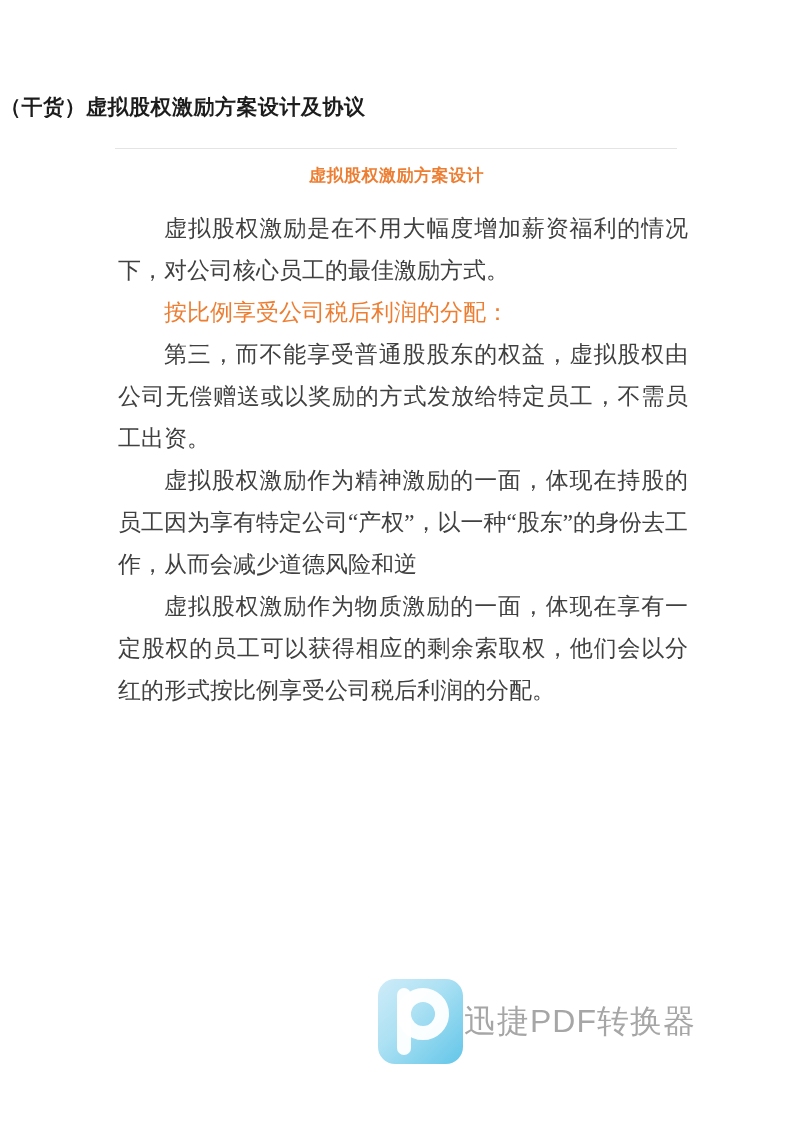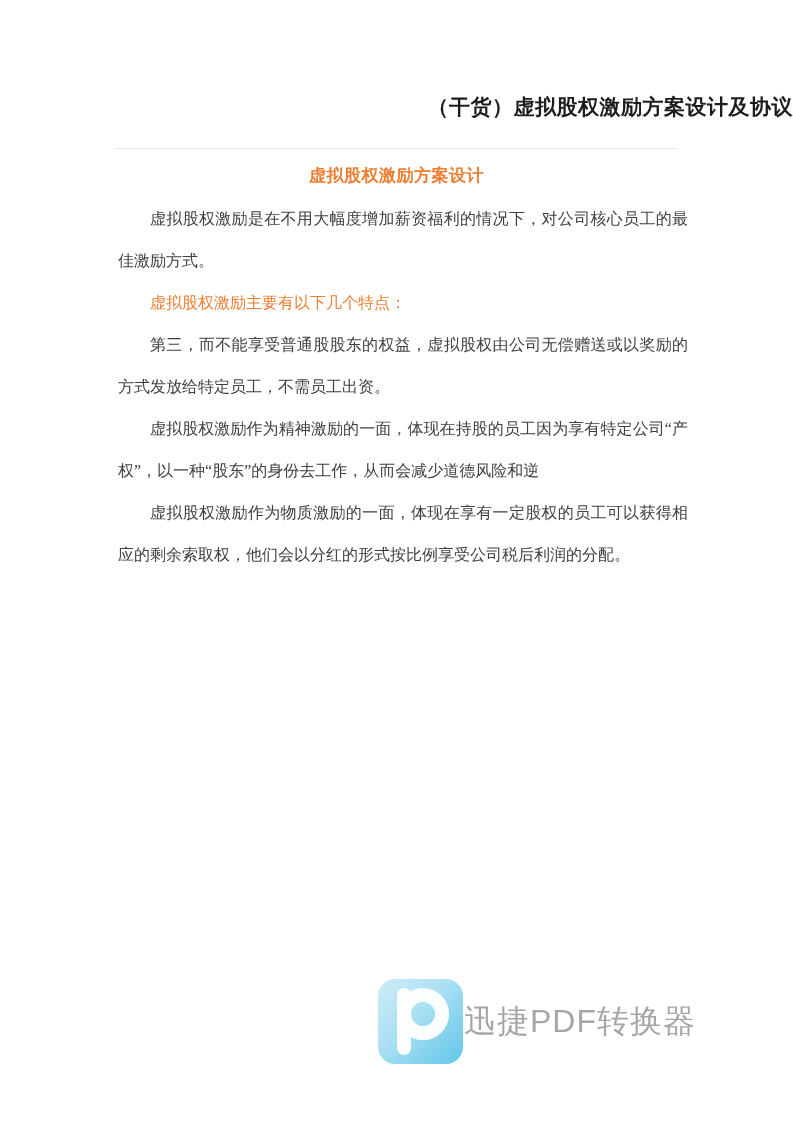--- a/index.html
+++ b/index.html
@@ -14,21 +14,21 @@
     height: 1122px;
     background: #ffffff;
     overflow: hidden;
   }
   .title {
     position: absolute;
     top: 93px;
     left: 0;
     right: 0;
     margin: 0;
-    text-align: right;
+    text-align: left;
     font-family: Liberation Serif, serif;
     font-size: 21px;
     font-weight: bold;
     color: #1c1c1c;
     letter-spacing: 0.5px;
   }
   .divider {
     position: absolute;
     top: 148px;
     left: 115px;
@@ -44,24 +44,24 @@
     margin: 0;
     text-align: center;
     font-family: Liberation Serif, serif;
     font-size: 17px;
     font-weight: bold;
     color: #ed7d31;
     letter-spacing: 0.5px;
   }
   .body-text {
     position: absolute;
-    top: 198px;
+    top: 208px;
     left: 118px;
     width: 570px;
-    font-size: 16px;
+    font-size: 23px;
     line-height: 42px;
     color: #404040;
     text-align: justify;
   }
   .para {
     margin: 0;
     text-indent: 2em;
   }
   .para.orange-heading {
     color: #ed7d31;
@@ -108,21 +108,21 @@
 <div class="page">
 
   <h1 class="title">（干货）虚拟股权激励方案设计及协议</h1>
 
   <div class="divider"></div>
 
   <h2 class="subtitle">虚拟股权激励方案设计</h2>
 
   <div class="body-text">
     <p class="para">虚拟股权激励是在不用大幅度增加薪资福利的情况下，对公司核心员工的最佳激励方式。</p>
-    <p class="para orange-heading">虚拟股权激励主要有以下几个特点：</p>
+    <p class="para orange-heading">按比例享受公司税后利润的分配：</p>
     <p class="para">第三，而不能享受普通股股东的权益，虚拟股权由公司无偿赠送或以奖励的方式发放给特定员工，不需员工出资。</p>
     <p class="para">虚拟股权激励作为精神激励的一面，体现在持股的员工因为享有特定公司“产权”，以一种“股东”的身份去工作，从而会减少道德风险和逆</p>
     <p class="para">虚拟股权激励作为物质激励的一面，体现在享有一定股权的员工可以获得相应的剩余索取权，他们会以分红的形式按比例享受公司税后利润的分配。</p>
   </div>
 
   <div class="watermark">
     <div class="wm-logo">
       <svg width="85" height="85" viewBox="0 0 85 85">
         <g fill="none" stroke="#ffffff" stroke-opacity="0.96">
           <rect x="19" y="9" width="14" height="67" rx="7" fill="#ffffff" fill-opacity="0.96" stroke="none"></rect>

